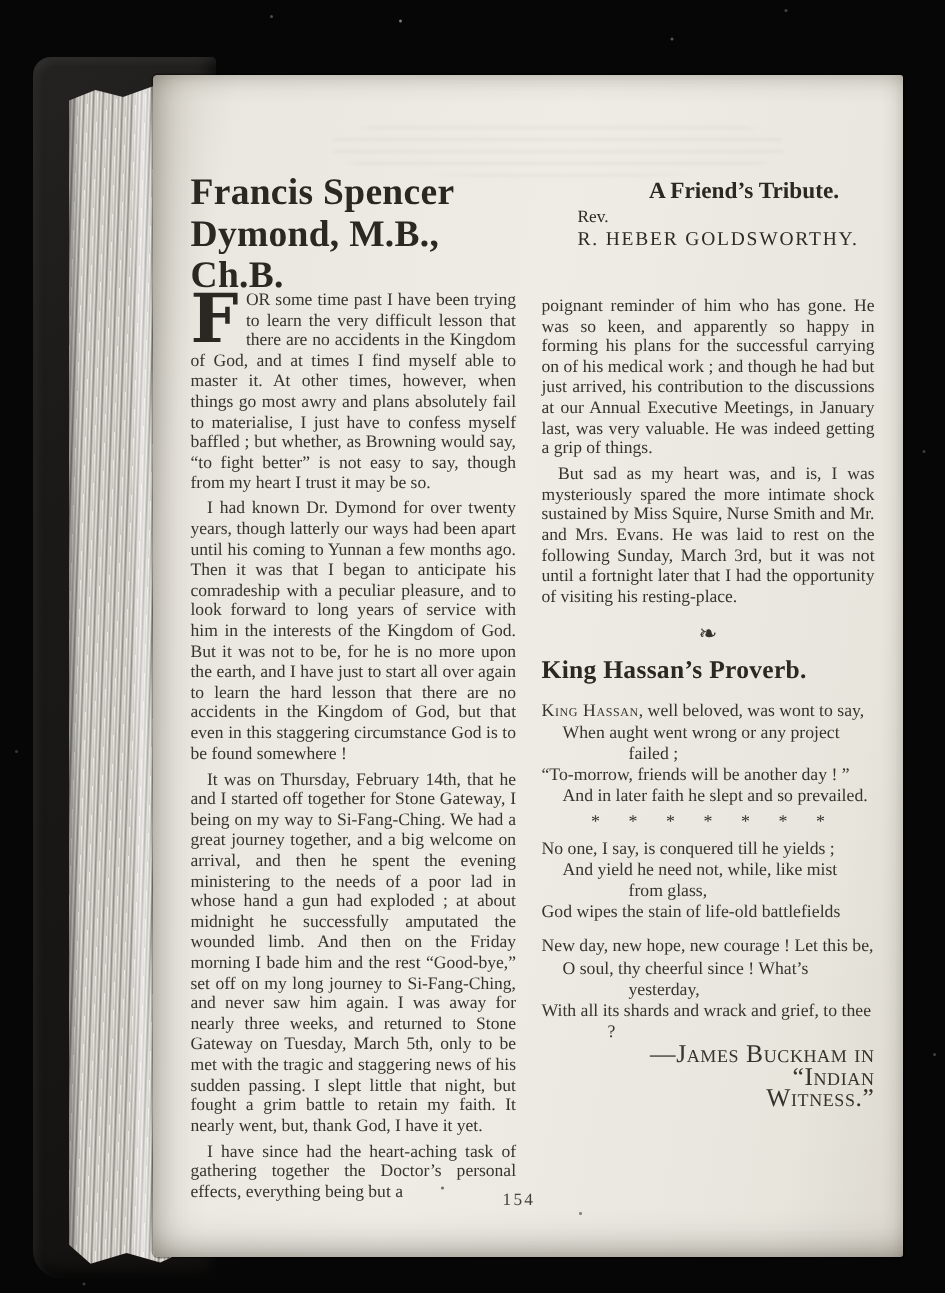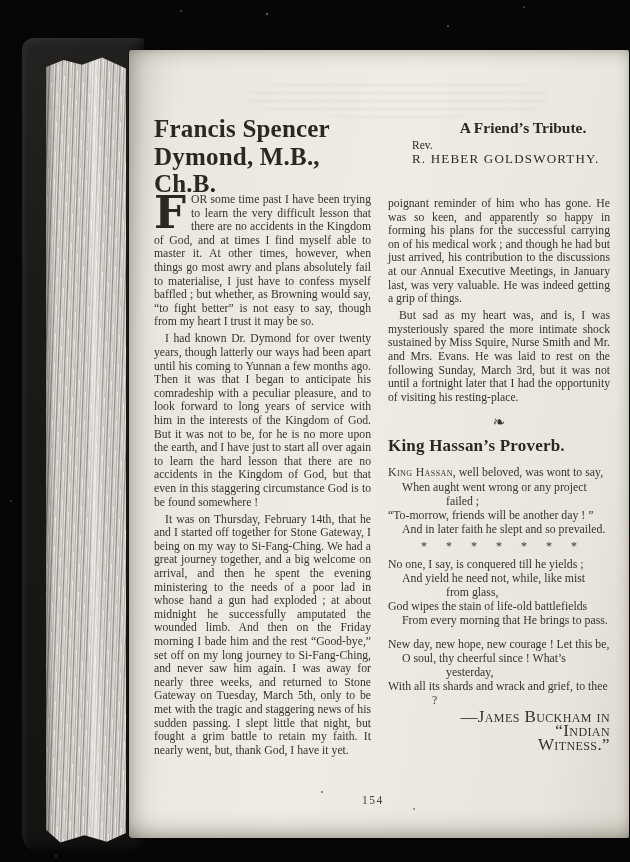--- a/index.html
+++ b/index.html
@@ -35,21 +35,21 @@
       linear-gradient(90deg, rgba(255,255,255,0) 52%, rgba(255,255,255,0.5) 60%, rgba(255,255,255,0) 72%),
       repeating-linear-gradient(92deg,
         #efede8 0px, #b3b0aa 1.4px, #e5e3dd 2.6px, #908d88 3.9px, #dcd9d3 5.2px, #c9c6c0 6.4px);
     clip-path: polygon(0 1.4%, 22% 0.5%, 45% 1.1%, 70% 0.2%, 100% 1.6%,
                        100% 98.6%, 76% 99.7%, 48% 98.9%, 18% 99.8%, 0 98.2%);
     border-radius: 6px 0 0 10px;
   }
 
   
   .page {
-    position: absolute; left: 129px; top: 50px; width: 500px; height: 788px;
+    position: absolute; left: 102px; top: 50px; width: 500px; height: 788px;
     background: linear-gradient(100deg, #d8d4cb 0%, #eae7e0 9%, #eeece5 45%, #e8e5dd 86%, #dcd8cf 100%);
     border-radius: 3px 2px 2px 4px;
     box-shadow:
       inset 16px 0 30px -18px rgba(70,62,50,0.55),
       inset 0 12px 18px -14px rgba(70,62,50,0.35),
       inset 0 -18px 26px -18px rgba(70,62,50,0.55),
       inset -8px 0 14px -10px rgba(70,62,50,0.30),
       0 0 0 1px rgba(0,0,0,0.35);
     color: #38332b;
   }
@@ -141,20 +141,21 @@
           <div class="title">
             <div>Francis Spencer</div>
             <div>Dymond, M.B., Ch.B.</div>
           </div>
         </div>
 
         <p class="para no-indent"><span class="dropcap">F</span><span>OR</span><span> some time past I have been trying to learn the very difficult lesson that there are no accidents in the Kingdom of God, and at times I find myself able to master it. At other times, however, when things go most awry and plans absolutely fail to materialise, I just have to confess myself baffled ; but whether, as Browning would say, “to fight better” is not easy to say, though from my heart I trust it may be so.</span></p>
 
         <p class="para">I had known Dr. Dymond for over twenty years, though latterly our ways had been apart until his coming to Yunnan a few months ago. Then it was that I began to anticipate his comradeship with a peculiar pleasure, and to look forward to long years of service with him in the interests of the Kingdom of God. But it was not to be, for he is no more upon the earth, and I have just to start all over again to learn the hard lesson that there are no accidents in the Kingdom of God, but that even in this staggering circumstance God is to be found somewhere !</p>
         <p class="para">It was on Thursday, February 14th, that he and I started off together for Stone Gateway, I being on my way to Si-Fang-Ching. We had a great journey together, and a big welcome on arrival, and then he spent the evening ministering to the needs of a poor lad in whose hand a gun had exploded ; at about midnight he successfully amputated the wounded limb. And then on the Friday morning I bade him and the rest “Good-bye,” set off on my long journey to Si-Fang-Ching, and never saw him again. I was away for nearly three weeks, and returned to Stone Gateway on Tuesday, March 5th, only to be met with the tragic and staggering news of his sudden passing. I slept little that night, but fought a grim battle to retain my faith. It nearly went, but, thank God, I have it yet.</p>
+        <p class="para">I have since had the heart-aching task of gathering together the Doctor’s personal effects, everything being but a</p>
       </div>
 
       <div class="col-right">
         <div class="col-header">
           <div class="tribute-heading">A Friend’s Tribute.</div>
           <div class="byline">
             <div class="byline-prefix">Rev.</div>
             <div class="byline-name">R. HEBER GOLDSWORTHY.</div>
           </div>
         </div>
@@ -170,21 +171,20 @@
           <div class="poem-line"><span class="sc">King Hassan</span><span>, well beloved, was wont to say,</span></div>
           <div class="poem-line indent">When aught went wrong or any project failed ;</div>
           <div class="poem-line">“To-morrow, friends will be another day ! ”</div>
           <div class="poem-line indent">And in later faith he slept and so prevailed.</div>
 
           <div class="asterisk-row">* * * * * * *</div>
 
           <div class="poem-line">No one, I say, is conquered till he yields ;</div>
           <div class="poem-line indent">And yield he need not, while, like mist from glass,</div>
           <div class="poem-line">God wipes the stain of life-old battlefields</div>
-          <div class="poem-line indent">From every morning that He brings to pass.</div>
 
           <div class="stanza-gap"></div>
 
           <div class="poem-line">New day, new hope, new courage !  Let this be,</div>
           <div class="poem-line indent">O soul, thy cheerful since !  What’s yesterday,</div>
           <div class="poem-line">With all its shards and wrack and grief, to thee ?</div>
 
           <div class="attribution">
             <div class="sc">—James Buckham in “Indian</div>
             <div class="sc">Witness.”</div>

